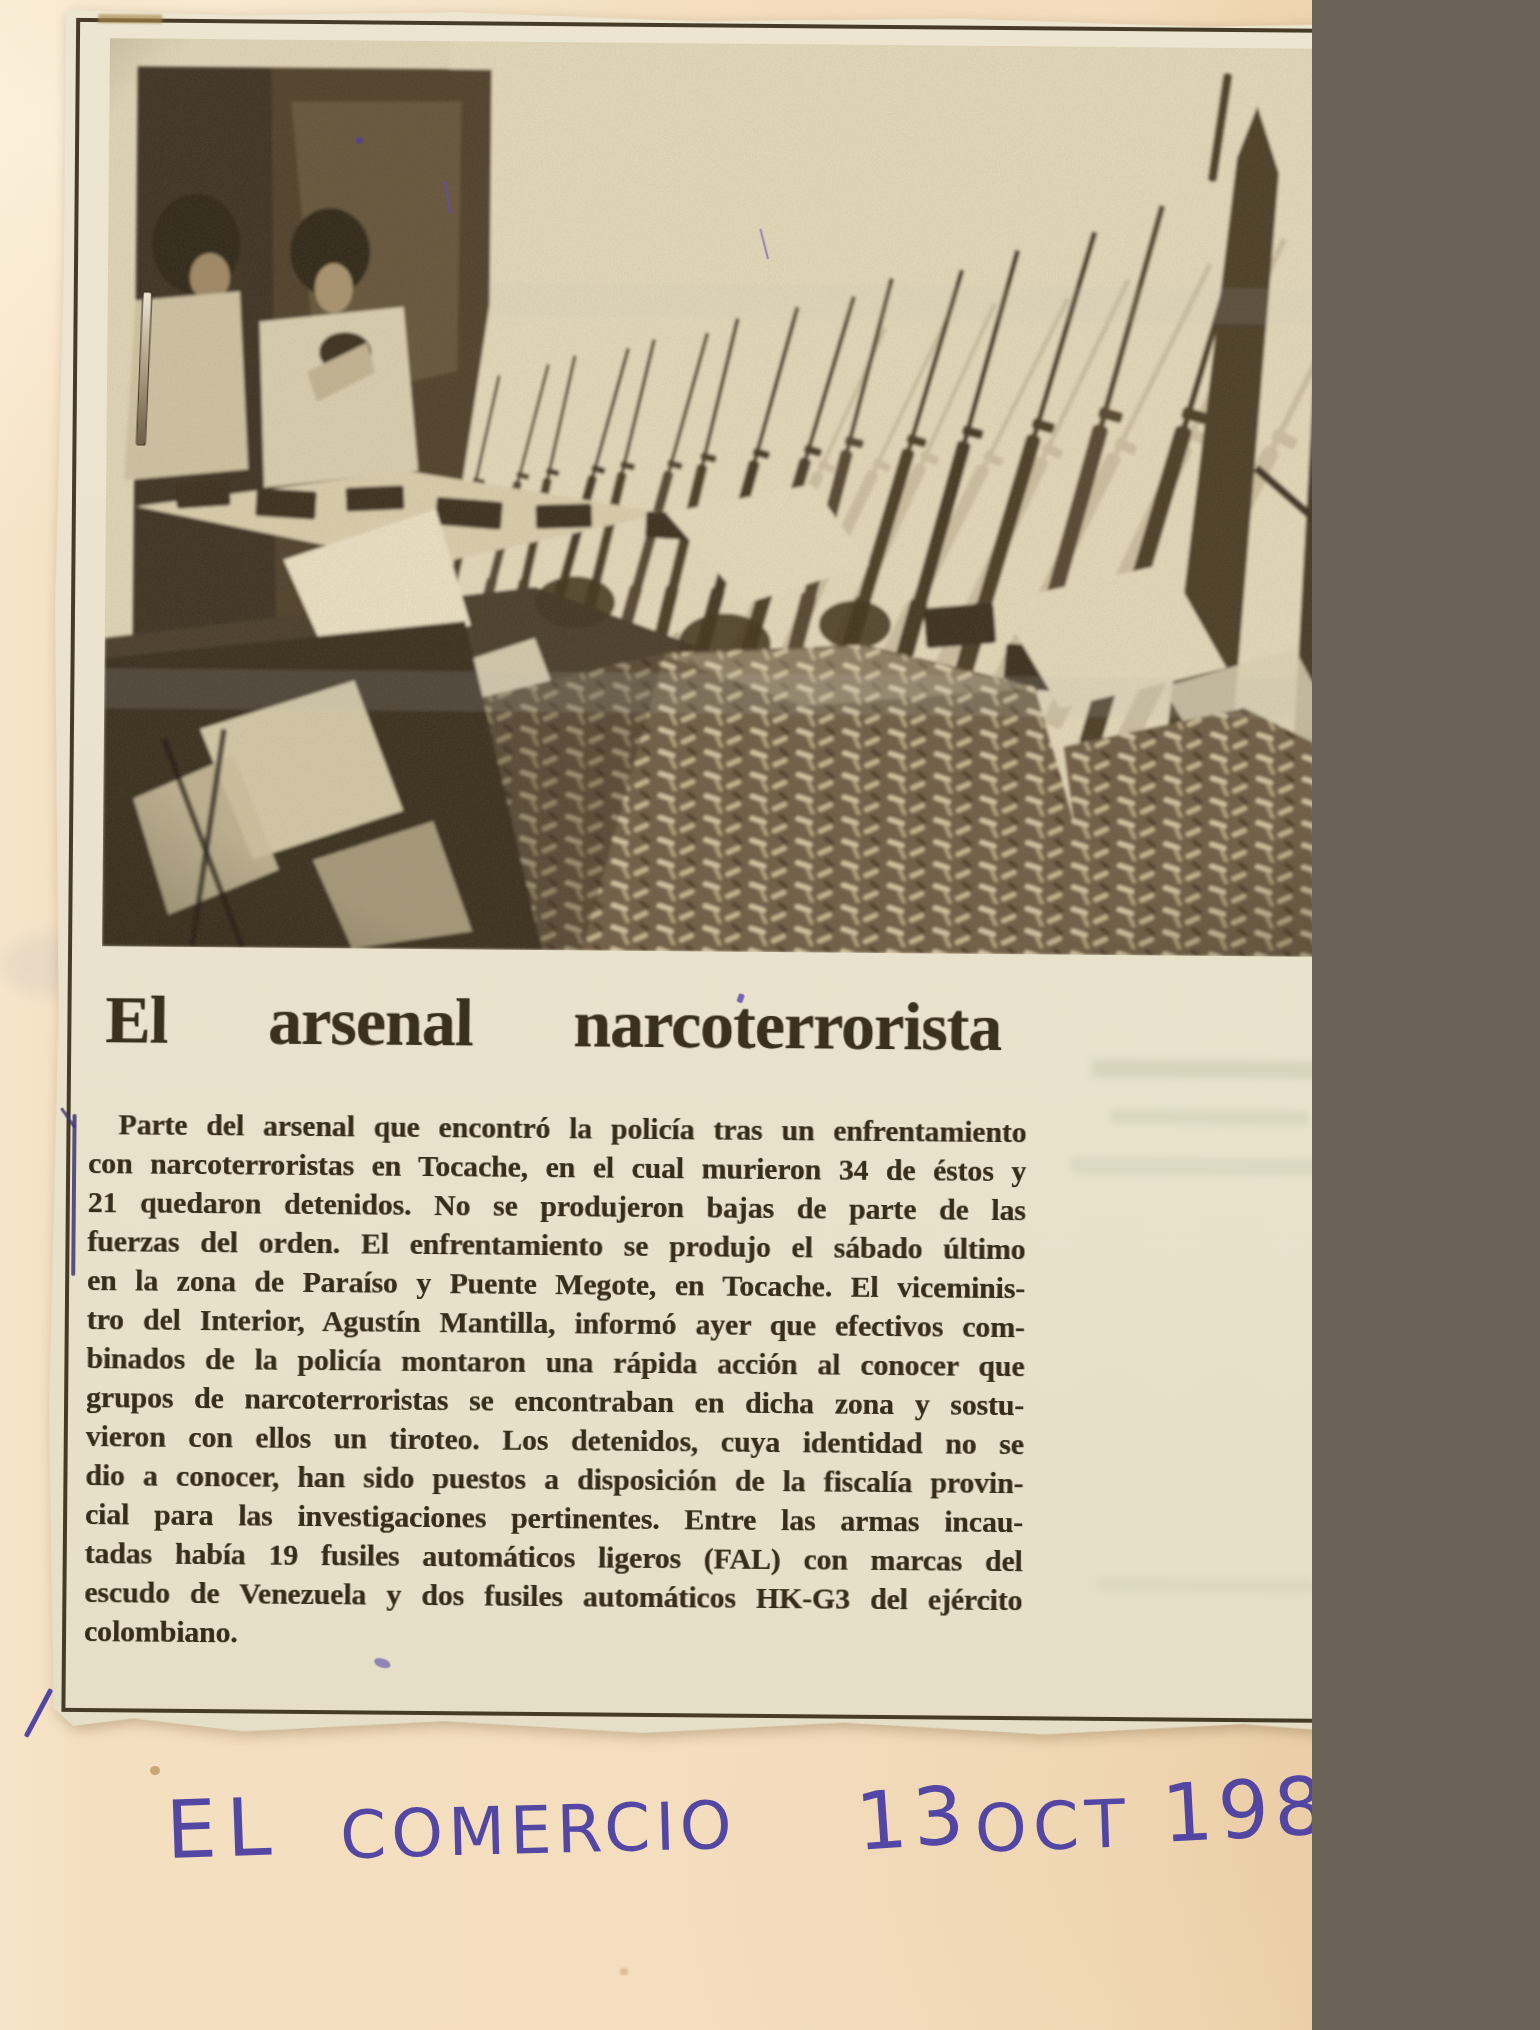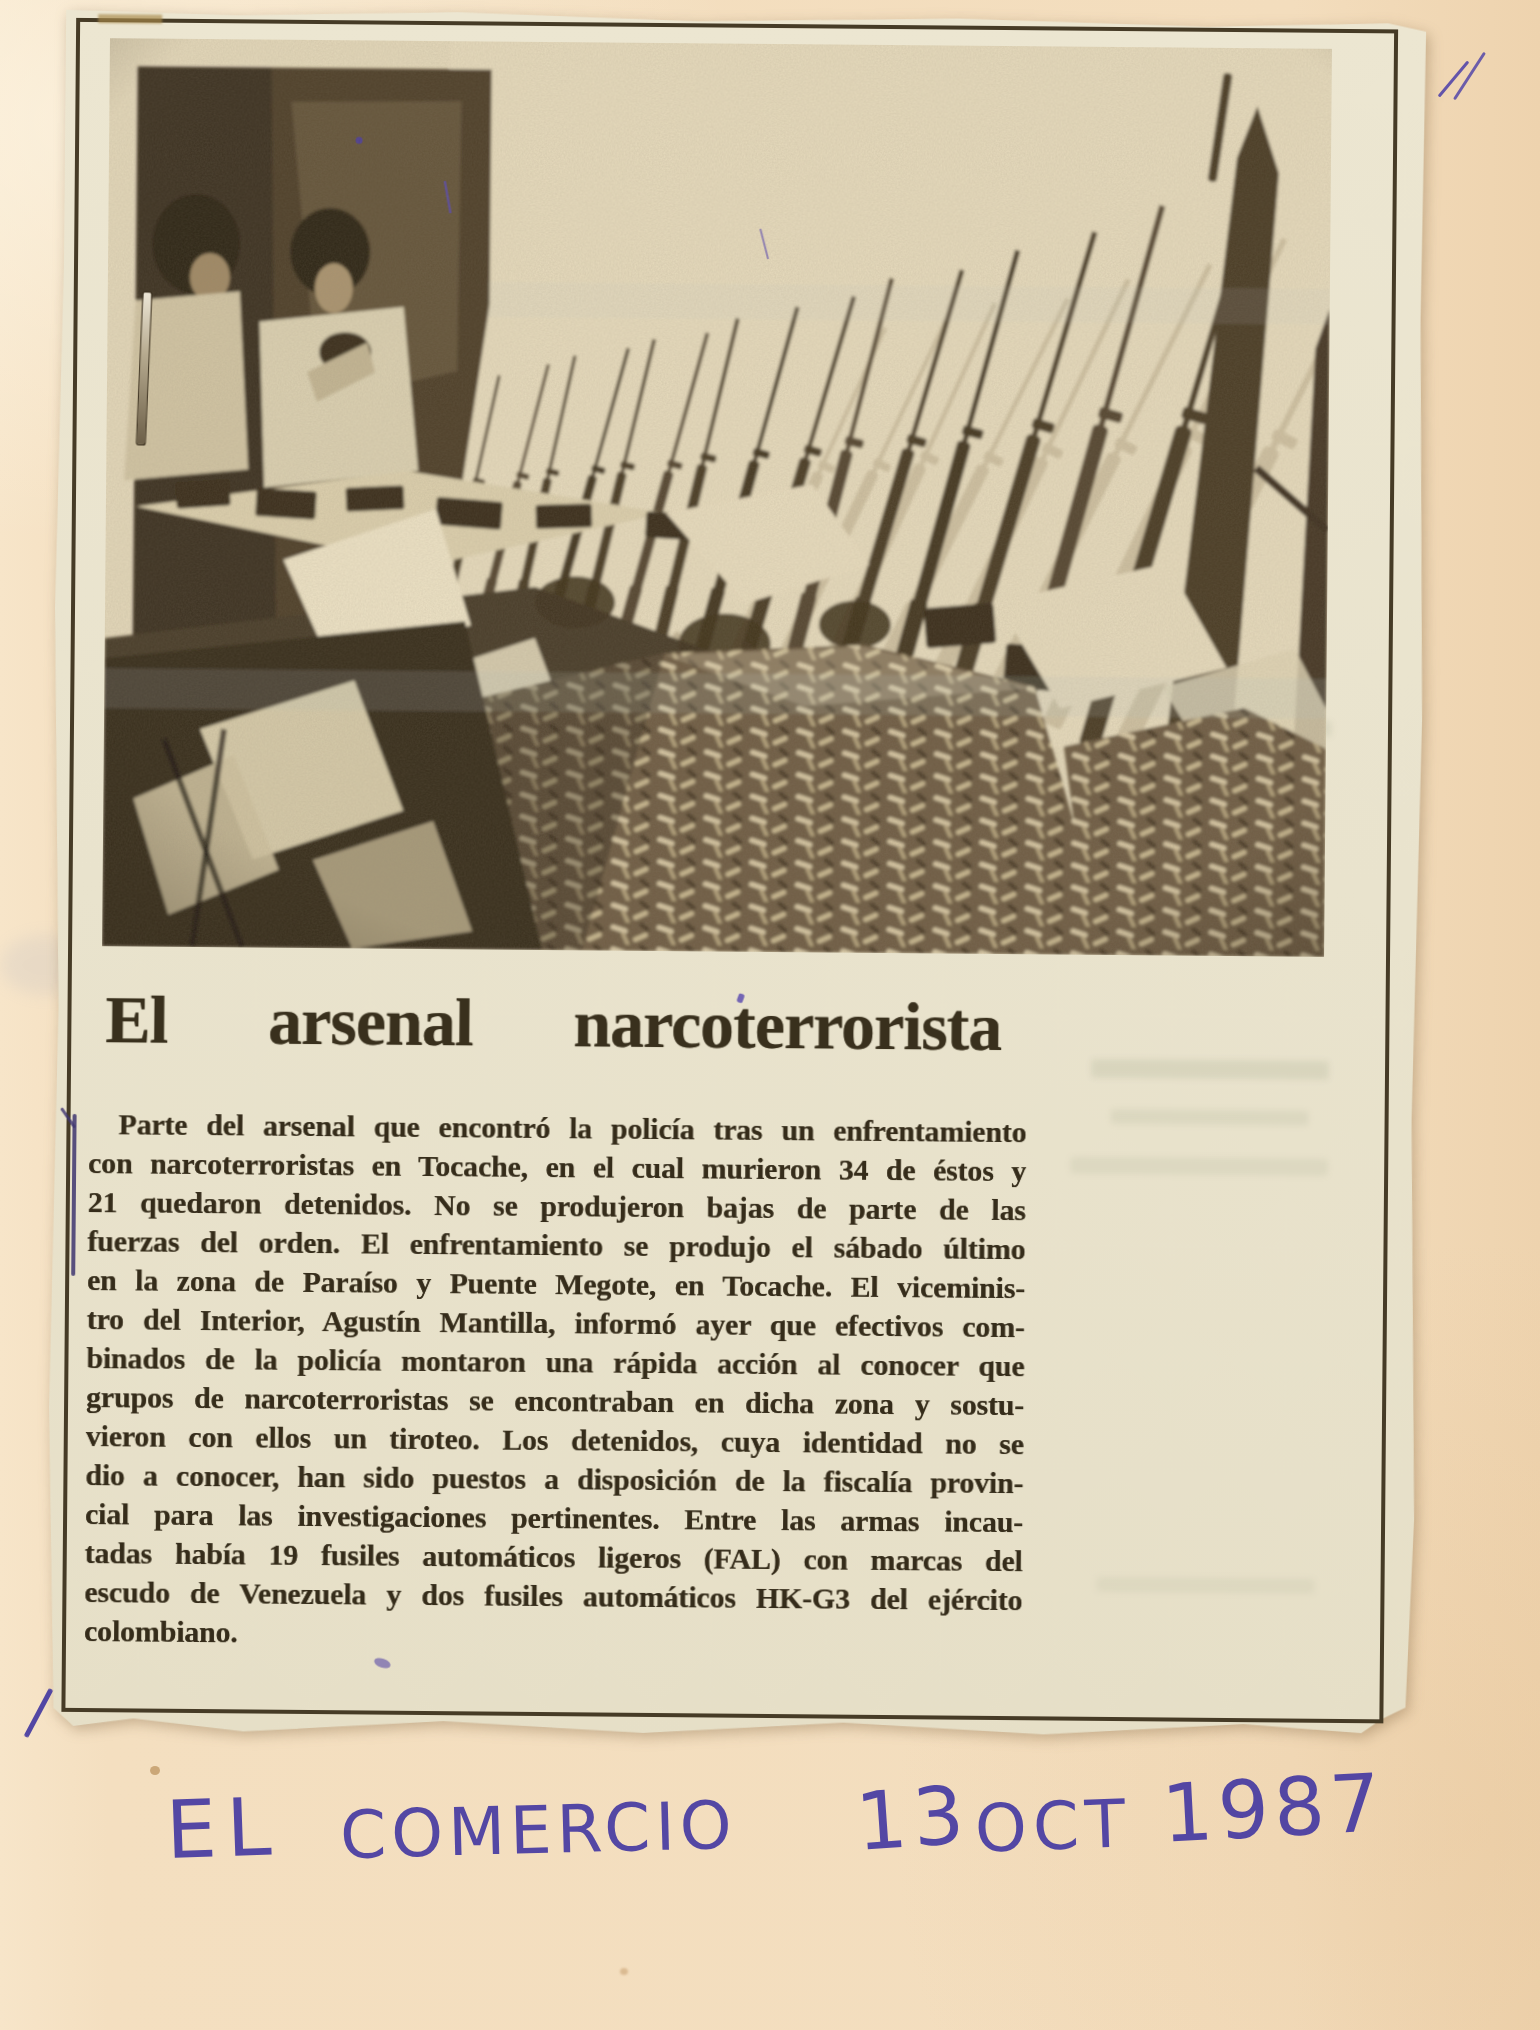--- a/index.html
+++ b/index.html
@@ -1,17 +1,17 @@
 <!DOCTYPE html>
 <html><head>
 <meta charset="utf-8">
 <style>
   html,body{margin:0;padding:0;background:#6b6258;}
   .scan{
-    position:relative;width:1540px;height:2030px;overflow:hidden;
+    position:relative;width:1312px;height:2030px;overflow:hidden;
     background:
       radial-gradient(1100px 700px at 6% 6%, rgba(255,250,236,.55), transparent 60%),
       radial-gradient(900px 900px at 96% 90%, rgba(230,195,150,.35), transparent 65%),
       linear-gradient(90deg,#f7e5c9 0%,#f4dfc0 7%,#f3ddbd 84%,#eed3ae 100%),
       #f3ddbd;
     font-family:"Liberation Serif",serif;
   }
   
   .stain{position:absolute;border-radius:50%;pointer-events:none;}
   .stain.s1{left:150px;top:1766px;width:10px;height:9px;background:#c19a67;opacity:.8;filter:blur(.5px);}

